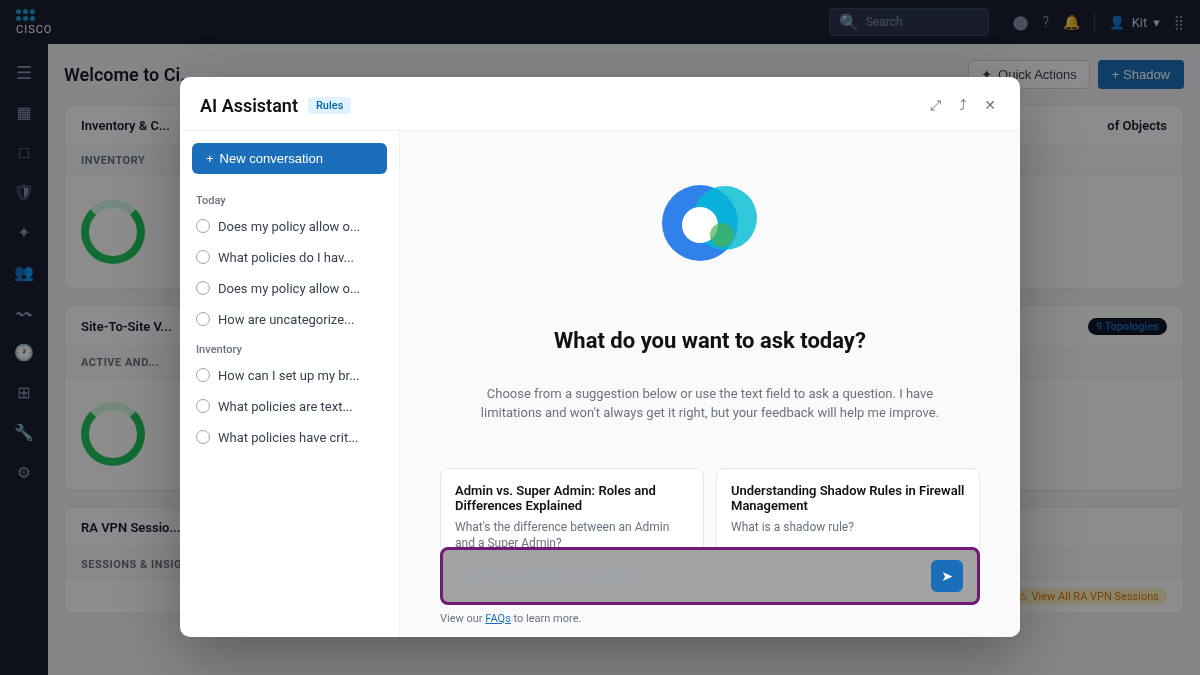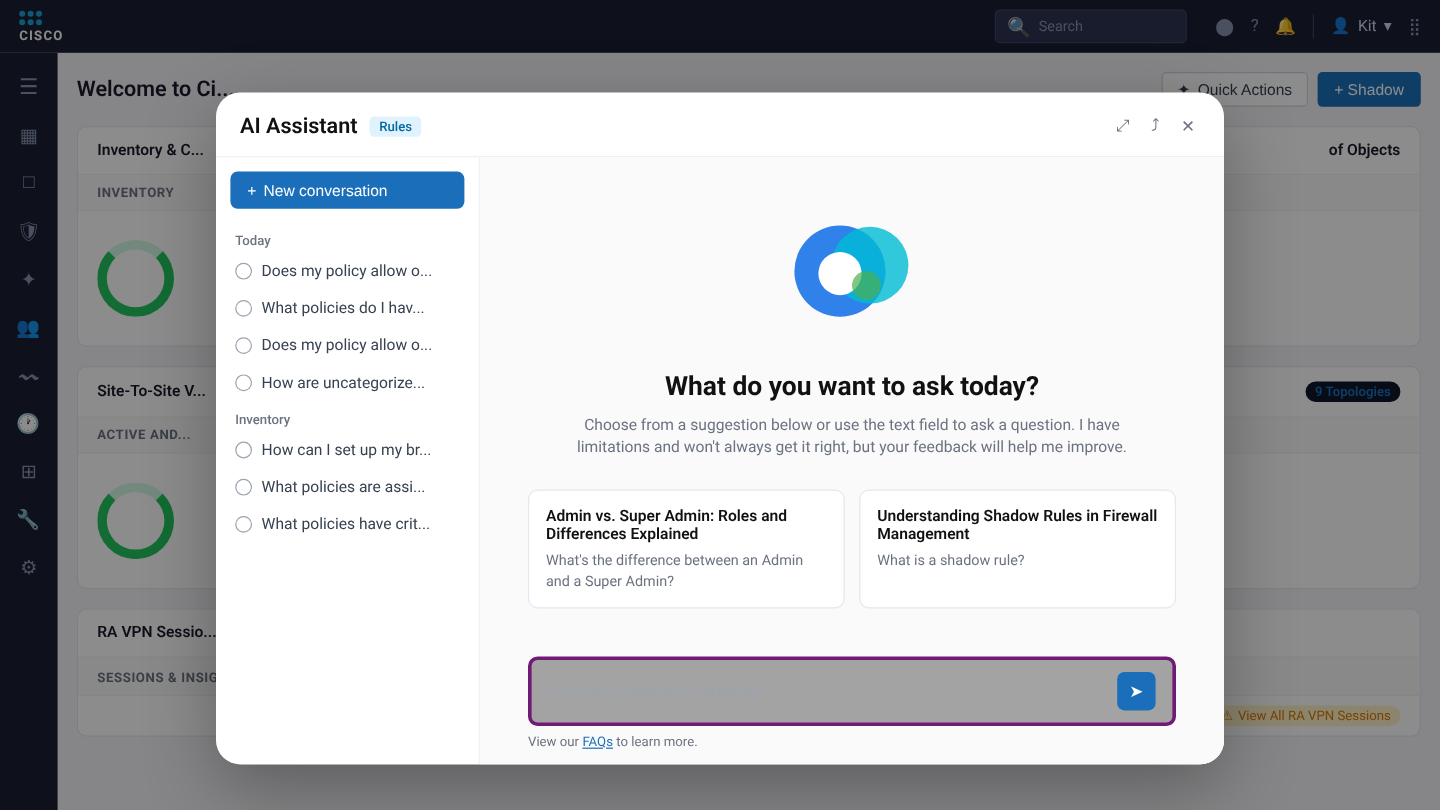--- a/index.html
+++ b/index.html
@@ -42,21 +42,21 @@
       gap: 2px;
     }
     .cisco-dot {
       width: 5px; height: 5px;
       border-radius: 50%;
       background: #1ba0d7;
     }
     .cisco-text {
       color: #fff;
       font-size: 11px;
-      font-weight: 700;
+      font-weight: 400;
       letter-spacing: 1px;
     }
     .nav-search {
       margin-left: auto;
       background: #2d3452;
       border: 1px solid #3d4566;
       border-radius: 4px;
       display: flex;
       align-items: center;
       padding: 0 10px;
@@ -238,21 +238,21 @@
       position: absolute;
       inset: 0;
       background: rgba(0,0,0,0.45);
       display: flex;
       align-items: center;
       justify-content: center;
       z-index: 100;
     }
     .modal {
       background: #fff;
-      border-radius: 20px;
+      border-radius: 10px;
       width: 840px;
       height: 560px;
       display: flex;
       flex-direction: column;
       overflow: hidden;
       box-shadow: 0 20px 60px rgba(0,0,0,0.3);
       margin-top: 38px;
     }
     .modal-header {
       display: flex;
@@ -354,23 +354,24 @@
       display: flex;
       flex-direction: column;
       overflow: hidden;
       background: #fafafa;
     }
     .modal-main {
       flex: 1;
       display: flex;
       flex-direction: column;
       align-items: center;
-      justify-content: center;
+      justify-content: flex-start;
       padding: 32px 40px 16px;
       overflow: auto;
+      gap: 21px;
     }
 
     
     .ai-logo {
       width: 120px;
       height: 120px;
       margin-bottom: 24px;
       flex-shrink: 0;
     }
 
@@ -617,21 +618,21 @@
         </div>
 
         <div class="conv-section-label">Inventory</div>
 
         <div class="conv-item">
           <div class="conv-dot"></div>
           <span class="conv-text">How can I set up my br...</span>
         </div>
         <div class="conv-item">
           <div class="conv-dot"></div>
-          <span class="conv-text">What policies are assi...</span>
+          <span class="conv-text">What policies are text...</span>
         </div>
         <div class="conv-item">
           <div class="conv-dot"></div>
           <span class="conv-text">What policies have crit...</span>
         </div>
       </div>
 
       <div class="modal-right">
         <div class="modal-main">
 

